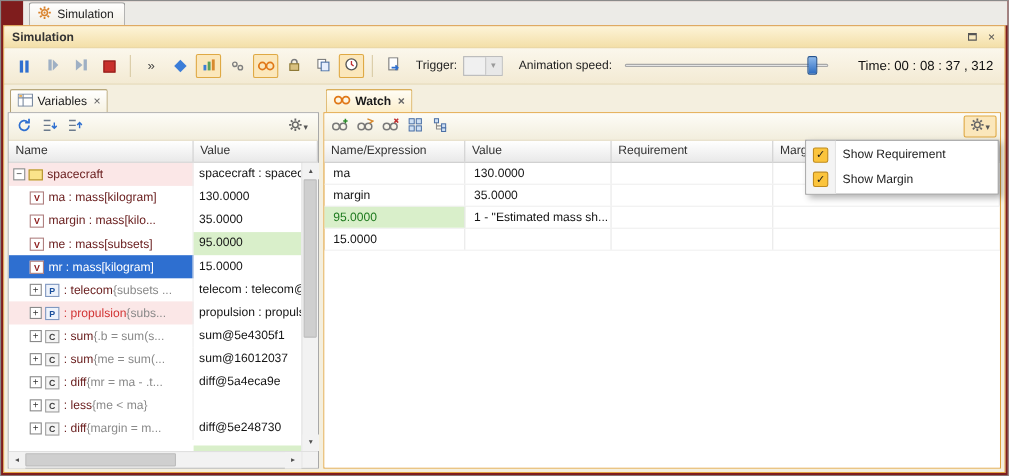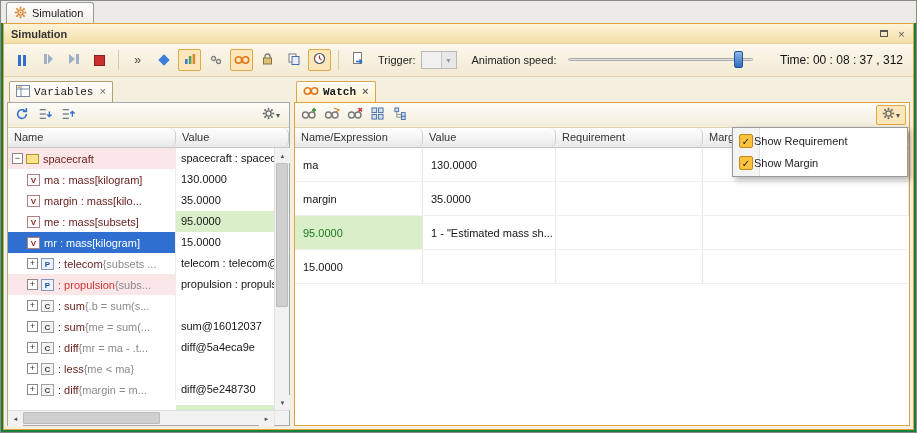--- a/index.html
+++ b/index.html
@@ -1,18 +1,18 @@
 <!DOCTYPE html>
 <html><head>
 <meta charset="utf-8">
 <style>
   html,body{margin:0;padding:0;background:#d6d6d6;}
   *{box-sizing:border-box;}
-  .screen{width:917px;height:433px;background:#15803d;border:1px solid #8a8a8a;position:relative;overflow:hidden;
-          font-family:"Liberation Sans","DejaVu Sans",sans-serif;font-size:11px;color:#1a1a1a;}
+  .screen{width:917px;height:433px;background:#7f1d1d;border:1px solid #8a8a8a;position:relative;overflow:hidden;
+          font-family:"Liberation Sans","DejaVu Sans",sans-serif;font-size:11px;color:#1a1a1a;padding-left:20px;}
   
   .doc-tabstrip{height:22px;display:flex;align-items:flex-end;padding-left:5px;background:#ecebe7;}
   .doc-tab{height:21px;display:flex;align-items:center;gap:5px;padding:0 10px 0 7px;
            background:linear-gradient(#ffffff,#f1eee5);border:1px solid #9a9a9a;border-bottom:none;
            border-radius:3px 3px 0 0;}
   
   .frame{position:absolute;left:2px;right:2px;top:22px;bottom:2px;border:1px solid #e0a040;
          background:#f5f0e0;display:flex;flex-direction:column;}
   .titlebar{height:20px;flex:none;display:flex;align-items:center;padding:0 4px 0 7px;
             background:linear-gradient(#fdf4d8,#f3dfa8);border-bottom:1px solid #e7d095;}
@@ -40,39 +40,39 @@
   .slider{width:185px;height:20px;position:relative;margin:0 10px 0 6px;flex:none;}
   .slider-track{position:absolute;left:0;right:0;top:8px;height:3px;background:#e4e4e4;border:1px solid #a8a8a8;border-radius:2px;}
   .slider-thumb{position:absolute;left:90%;top:1px;width:9px;height:17px;border-radius:2px;
                 background:linear-gradient(#8db9ec,#2d6cc0);border:1px solid #23528f;}
   .time{margin-left:auto;font-size:12px;color:#111;white-space:nowrap;padding-right:2px;}
   
   .main{flex:1;display:flex;gap:4px;padding:3px;min-height:0;background:#f4efdf;}
   .pane{display:flex;flex-direction:column;min-width:0;min-height:0;}
   .pane.left{width:283px;flex:none;}
   .pane.right{flex:1;position:relative;}
-  .tabs-row{height:22px;flex:none;display:flex;align-items:flex-end;padding-left:2px;font-family:Liberation Mono, monospace;}
+  .tabs-row{height:22px;flex:none;display:flex;align-items:flex-end;padding-left:2px;}
   .tab{height:21px;display:flex;align-items:center;gap:4px;padding:0 6px;border:1px solid #b3a173;border-bottom:none;
        border-radius:2px 2px 0 0;background:linear-gradient(#ffffff,#f7f2e2);}
   .tab.watch{font-weight:bold;background:linear-gradient(#fffdf6,#fbeecb);border-color:#d8a84e;}
   .tab-close{color:#666;margin-left:2px;font-size:11px;}
   .pane-body{flex:1;display:flex;flex-direction:column;border:1px solid #a8a8a8;background:#fff;min-height:0;}
   .pane.right .pane-body{border-color:#e0a23c;}
   .pane-toolbar{height:25px;flex:none;display:flex;align-items:center;gap:2px;padding:0 3px;
                 background:linear-gradient(#fdfcf7,#f2eedd);border-bottom:1px solid #ddd3b4;}
   .pt-btn{width:21px;height:20px;display:flex;align-items:center;justify-content:center;gap:1px;
           border:1px solid transparent;border-radius:2px;background:transparent;padding:0;}
   .pt-btn.gear{width:30px;margin-left:auto;}
   .pt-btn.pressed{background:#fbe7bb;border-color:#dfa944;}
   .caret{font-size:8px;color:#555;}
   
   .grid-header{flex:none;display:grid;height:20px;background:linear-gradient(#ffffff,#e9e9e9);border-bottom:1px solid #c6c6c6;}
   .grid-header.vars{grid-template-columns:168px 1fr;}
   .grid-header.watch{grid-template-columns:128px 133px 147px 1fr;}
-  .hcell{padding:3px 0 0 6px;color:#333;border-right:1px solid #cfcfcf;white-space:nowrap;overflow:hidden;border-radius:6px;}
+  .hcell{padding:3px 0 0 6px;color:#333;border-right:1px solid #cfcfcf;white-space:nowrap;overflow:hidden;}
   
   .tree-area{flex:1;display:flex;min-height:0;}
   .tree-rows{flex:1;overflow:hidden;background:#fff;}
   .trow{display:grid;grid-template-columns:168px 1fr;height:21px;}
   .tname{display:flex;align-items:center;height:21px;padding-left:4px;border-right:1px solid #ededed;
          overflow:hidden;white-space:nowrap;}
   .tname.child{padding-left:19px;}
   .expander{width:11px;height:11px;flex:none;border:1px solid #898989;background:#fff;color:#333;
             font-size:9px;line-height:9px;text-align:center;margin-right:3px;}
   .ticon{width:13px;height:12px;flex:none;font-size:8px;font-weight:bold;line-height:11px;text-align:center;
@@ -95,35 +95,35 @@
   .sarrow{height:15px;width:15px;flex:none;display:flex;align-items:center;justify-content:center;
           font-size:6px;color:#505050;background:#f2f2f2;}
   .vtrack{flex:1;position:relative;}
   .vthumb{position:absolute;left:1px;right:1px;top:0;height:62%;background:#cfcfcf;border:1px solid #bdbdbd;border-radius:1px;}
   .hscroll-row{height:15px;flex:none;display:flex;border-top:1px solid #e0e0e0;background:#f2f2f2;}
   .htrack{flex:1;position:relative;}
   .hthumb{position:absolute;top:1px;bottom:1px;left:0;width:58%;background:#cfcfcf;border:1px solid #bdbdbd;border-radius:1px;}
   .scorner{width:15px;flex:none;background:#f2f2f2;border-left:1px solid #e6e6e6;}
   
   .watch-rows{flex:none;}
-  .wrow{display:grid;grid-template-columns:128px 133px 147px 1fr;height:34px;border-bottom:1px solid #efefef;}
+  .wrow{display:grid;grid-template-columns:128px 133px 147px 1fr;height:20px;border-bottom:1px solid #efefef;}
   .wcell{display:flex;align-items:center;padding-left:8px;border-right:1px solid #e8e8e8;
          white-space:nowrap;overflow:hidden;color:#141414;}
   .wcell.wval-green{background:#d9efca;}
   .wcell.wval-green-text{color:#1e7a1e;}
   .wcell.editing{outline:1px dashed #555;outline-offset:-2px;}
   .watch-filler{flex:1;background:#fff;}
   
   .menu{position:absolute;top:47px;right:2px;width:176px;background:#fff;border:1px solid #9b9b9b;
         box-shadow:3px 3px 6px rgba(0,0,0,0.3);z-index:20;padding:2px 0;}
   .menu::before{content:"";position:absolute;left:0;top:0;bottom:0;width:26px;background:#f4f4f4;border-right:1px solid #e3e3e3;}
   .menu-item{position:relative;height:22px;display:flex;align-items:center;}
   .menu-check{width:14px;height:14px;flex:none;margin-left:6px;background:#fbc43c;border:1px solid #c08b1d;
               border-radius:2px;color:#1a1a1a;font-size:10px;font-weight:bold;text-align:center;line-height:13px;}
-  .menu-label{margin-left:1px;color:#222;}
+  .menu-label{margin-left:13px;color:#222;}
 </style>
 </head>
 <body>
 
 <div class="screen">
 
   <div class="doc-tabstrip">
     <div class="doc-tab">
       <span>
         <svg width="13" height="13" viewBox="0 0 16 16">
@@ -364,20 +364,21 @@
                   </div>
                   <div class="tvalue">propulsion : propuls...</div>
                 </div>
                 <div class="trow">
                   <div class="tname child">
                     <span class="expander">+</span>
                     <span class="ticon c">C</span>
                     <span class="tlabel">: sum</span>
                     <span class="tsuffix"> {.b = sum(s...</span>
                   </div>
+                  <div class="tvalue">sum@5e4305f1</div>
                 </div>
                 <div class="trow">
                   <div class="tname child">
                     <span class="expander">+</span>
                     <span class="ticon c">C</span>
                     <span class="tlabel">: sum</span>
                     <span class="tsuffix"> {me = sum(...</span>
                   </div>
                   <div class="tvalue">sum@16012037</div>
                 </div>

